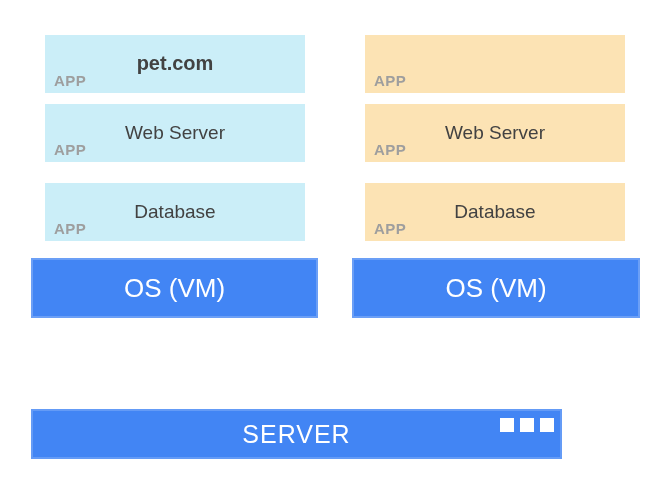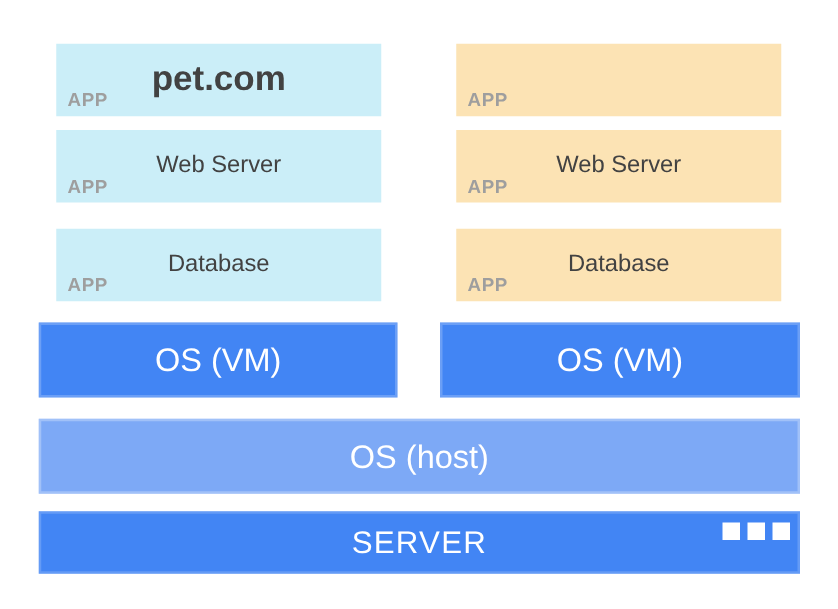--- a/index.html
+++ b/index.html
@@ -26,21 +26,21 @@
   .app-label {
     position: absolute;
     left: 0; right: 0;
     top: 50%;
     transform: translateY(-54%);
     text-align: center;
     font-size: 19px;
     color: #424242;
     line-height: 1;
   }
-  .app-label.bold { font-weight: bold; font-size: 28px; }
+  .app-label.bold { font-weight: bold; font-size: 20px; }
   .app-tag {
     position: absolute;
     left: 9px;
     bottom: 5px;
     font-size: 15px;
     color: #9e9e9e;
     letter-spacing: 0.5px;
     line-height: 1;
     font-weight: bold;
   }
@@ -65,21 +65,21 @@
     background: #7da9f6;
     box-shadow: inset 0 0 0 2px rgba(255,255,255,0.28);
     left: 31px; top: 335px;
     width: 609px; height: 60px;
     font-size: 26px;
   }
   .layer.server {
     background: #4285f4;
     box-shadow: inset 0 0 0 2px rgba(255,255,255,0.18);
     left: 31px; top: 409px;
-    width: 609px; height: 50px;
+    width: 531px; height: 50px;
     font-size: 25px;
     letter-spacing: 1px;
   }
   .menu-dots {
     position: absolute;
     top: 9px;
     right: 8px;
     display: flex;
     gap: 6px;
   }
@@ -120,23 +120,20 @@
     <span class="app-label">Database</span>
   </div>
 
   <div class="layer vm left">
     <span>OS (VM)</span>
   </div>
   <div class="layer vm right">
     <span>OS (VM)</span>
   </div>
 
-  <div class="layer host">
-    <span>OS (host)</span>
-  </div>
 
   <div class="layer server">
     <span>SERVER</span>
     <span class="menu-dots">
       <i></i>
       <i></i>
       <i></i>
     </span>
   </div>
 

